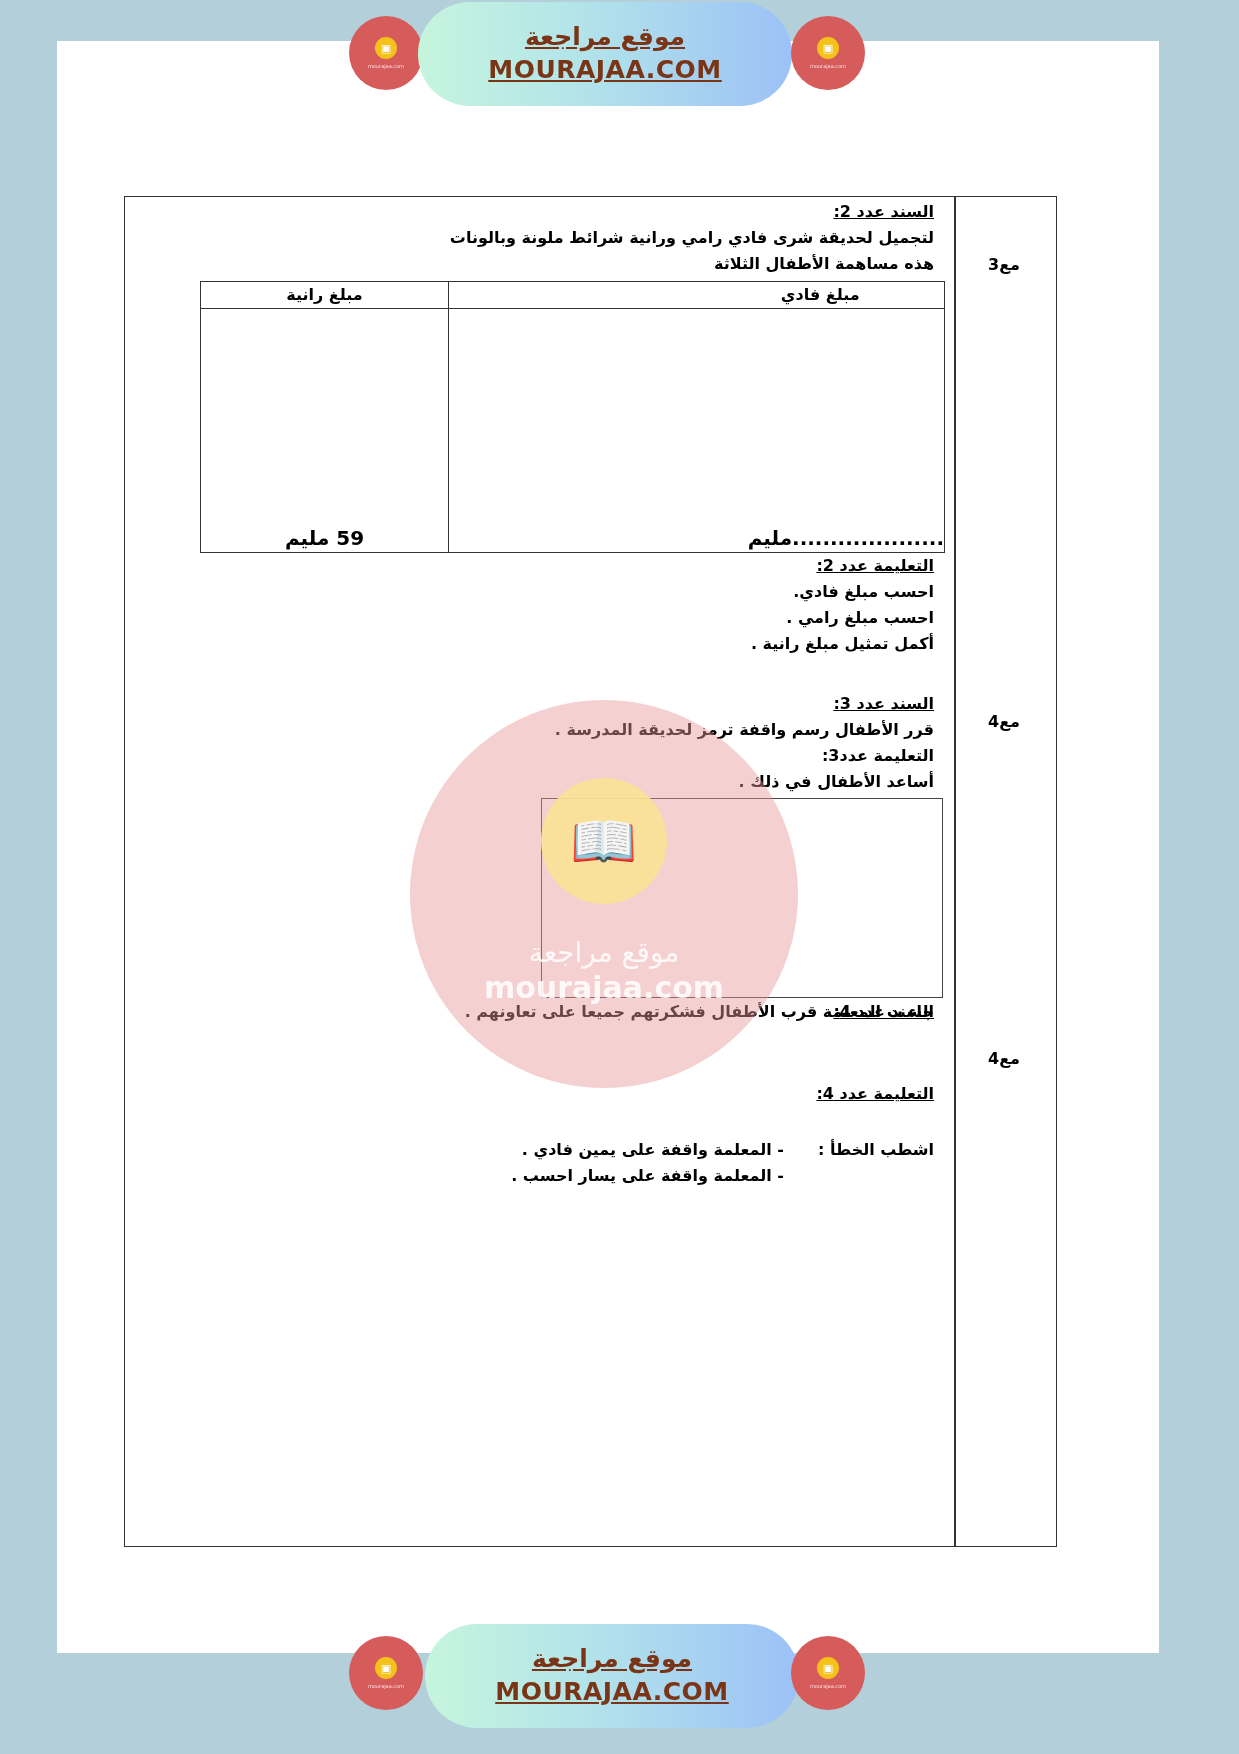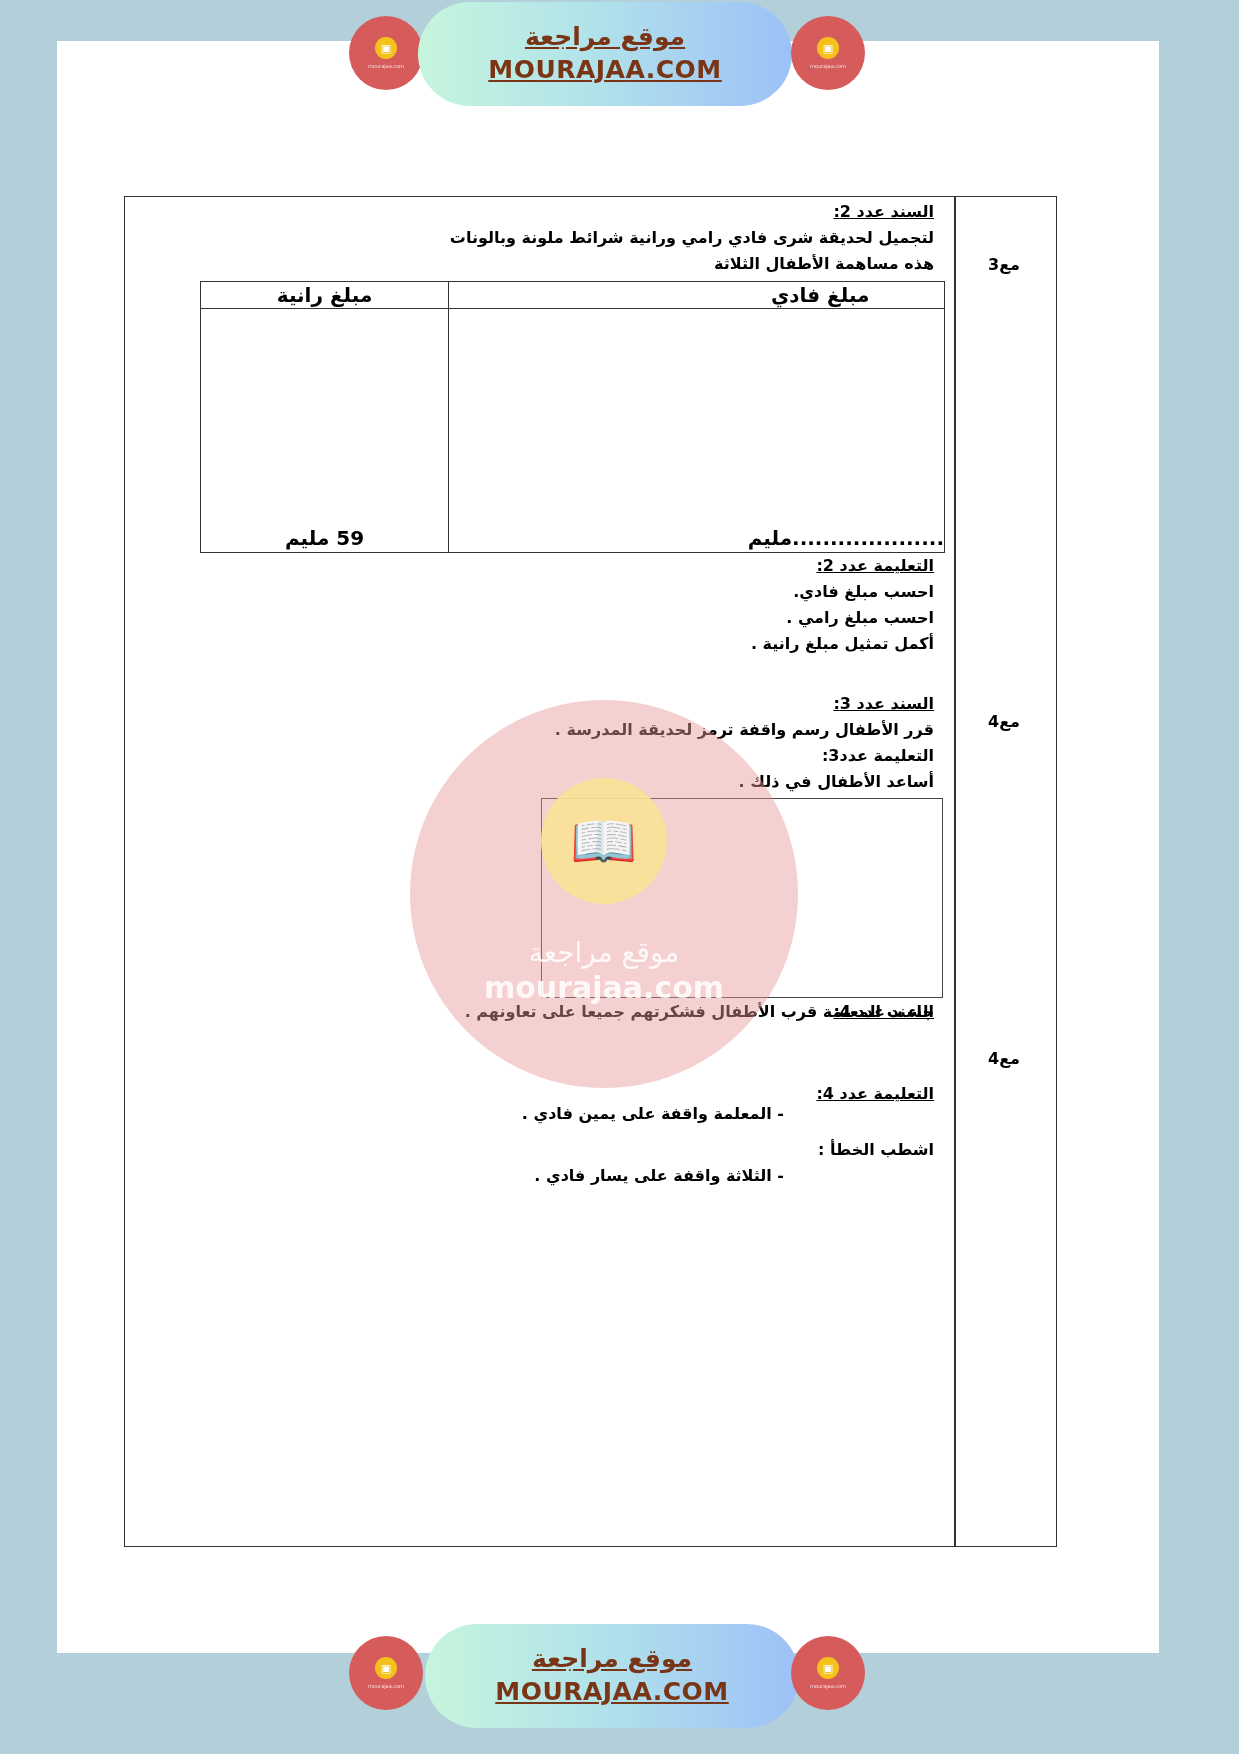--- a/index.html
+++ b/index.html
@@ -75,21 +75,21 @@
     position:absolute; top:0; left:0; width:100%; height:26px;
     border-bottom:1.5px solid #333;
   }
   .col {
     position:absolute; top:0; height:100%; width:247.6px;
     box-sizing:border-box;
   }
   .col.c1 { right:0; }
   .col.c2 { right:247.6px; border-right:1.5px solid #333; }
   .col.c3 { right:495.2px; border-right:1.5px solid #333; }
-  .col .h { position:absolute; top:0; width:100%; height:26px; text-align:center; font-weight:bold; font-size:20px; line-height:26px; }
+  .col .h { position:absolute; top:0; width:100%; height:26px; text-align:center; font-weight:bold; font-size:16px; line-height:26px; }
   .col .v { position:absolute; bottom:2px; width:100%; text-align:center; font-weight:bold; font-size:20px; line-height:24px; }
   .col.c1 .v { text-align:left; padding-left:78px; box-sizing:border-box; }
 
   
   .drawbox {
     position:absolute; left:416px; top:601px; width:400px; height:198px;
     border:1px solid #444; background:transparent;
   }
 
   
@@ -171,22 +171,22 @@
 
     <div class="t" style="top:802px;">
       <span class="u">السند عدد </span><span class="u">4:</span>
     </div>
     <div class="t" style="top:802px;text-align:center;">جاء ت المعلمة قرب الأطفال فشكرتهم جميعا على تعاونهم .</div>
 
     <div class="t" style="top:884px;">
       <span class="u">التعليمة عدد </span><span class="u">4:</span>
     </div>
     <div class="t" style="top:940px;">اشطب الخطأ  :</div>
-    <div class="t" style="top:904px; right:150px;">- المعلمة واقفة على يمين فادي .</div>
-    <div class="t" style="top:966px; right:150px;">- الثلاثة واقفة على يسار فادي .</div>
+    <div class="t" style="top:940px; right:150px;">- المعلمة واقفة على يمين فادي .</div>
+    <div class="t" style="top:966px; right:150px;">- المعلمة واقفة على يسار احسب .</div>
   </div>
 
   <div class="drawbox"></div>
 </div>
 
 <div class="wm">
   <div class="sun">📖</div>
   <div class="wm-ar">موقع مراجعة</div>
   <div class="wm-en">mourajaa.com</div>
 </div>

